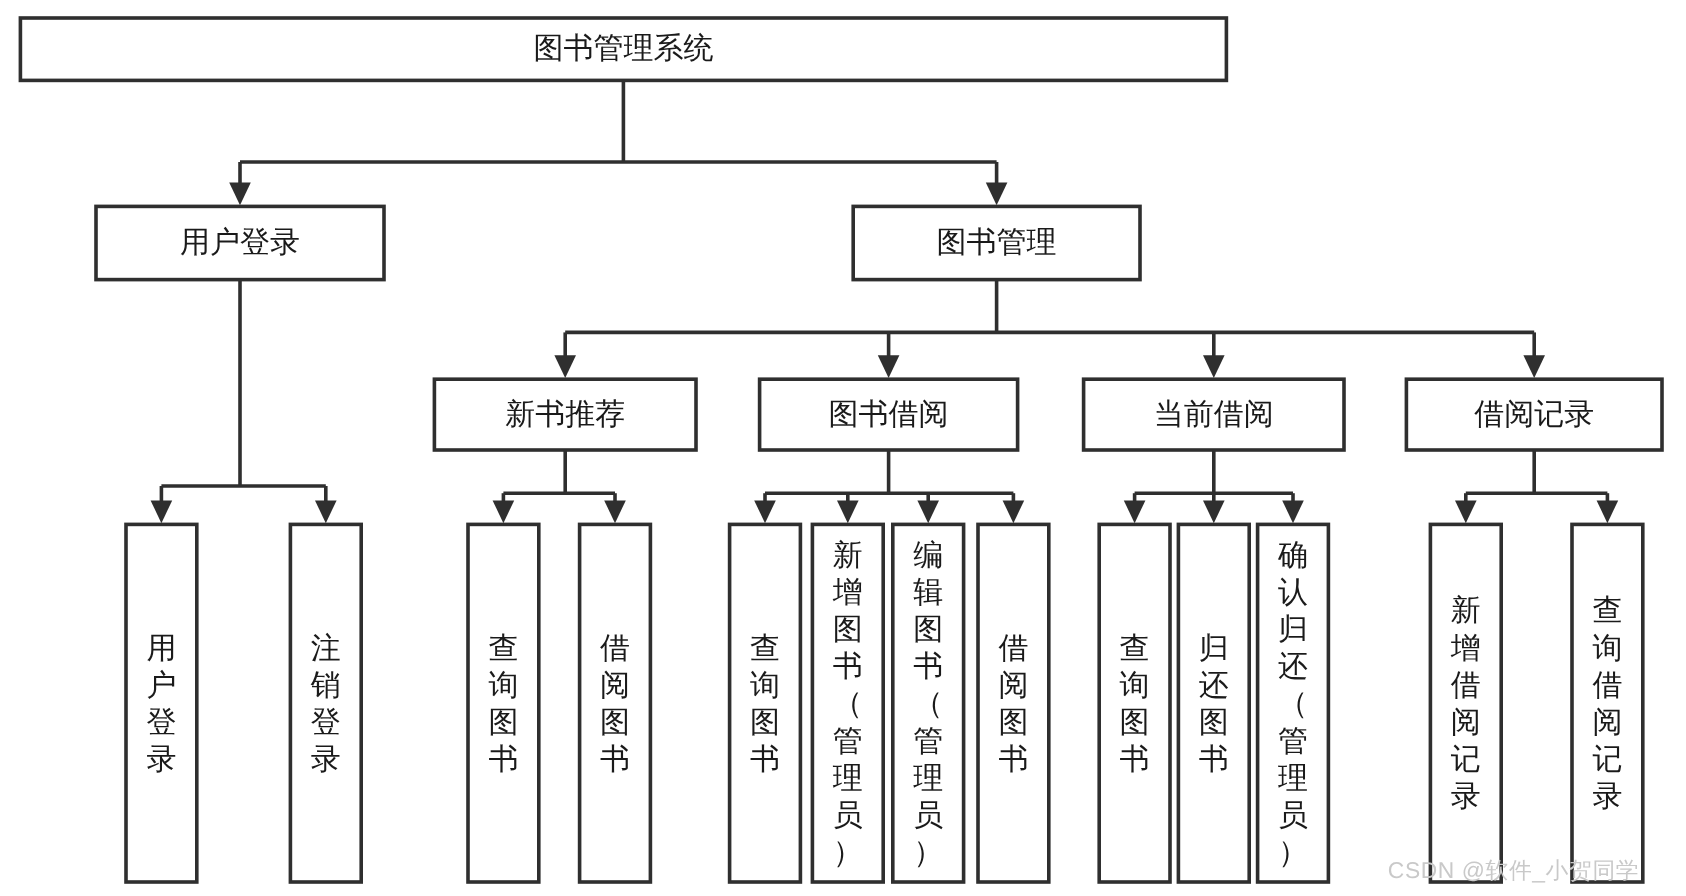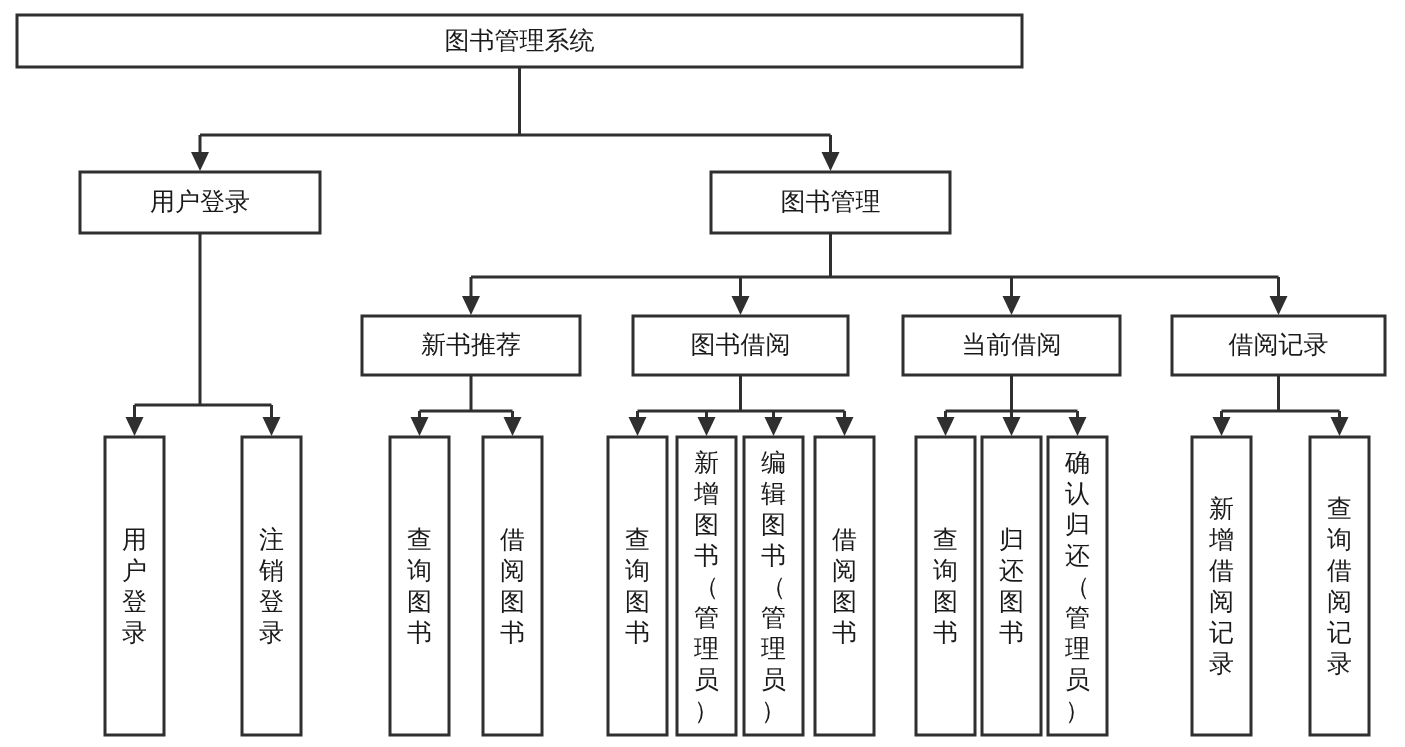--- a/index.html
+++ b/index.html
@@ -205,14 +205,15 @@
           <text x="1221.5" class="node-label-v"><tspan x="1221.5" y="517">新</tspan><tspan x="1221.5" y="548">增</tspan><tspan x="1221.5" y="579">借</tspan><tspan x="1221.5" y="610">阅</tspan><tspan x="1221.5" y="641">记</tspan><tspan x="1221.5" y="672">录</tspan></text>
         </g>
         <g>
           <rect x="1310" y="437" width="59" height="298" class="nodebox"></rect>
           <text x="1339.5" class="node-label-v"><tspan x="1339.5" y="517">查</tspan><tspan x="1339.5" y="548">询</tspan><tspan x="1339.5" y="579">借</tspan><tspan x="1339.5" y="610">阅</tspan><tspan x="1339.5" y="641">记</tspan><tspan x="1339.5" y="672">录</tspan></text>
         </g>
       </g>
 
   </svg>
 
+  <div class="watermark">CSDN @软件_小贺同学</div>
 
 </div>
 
 </body></html>

